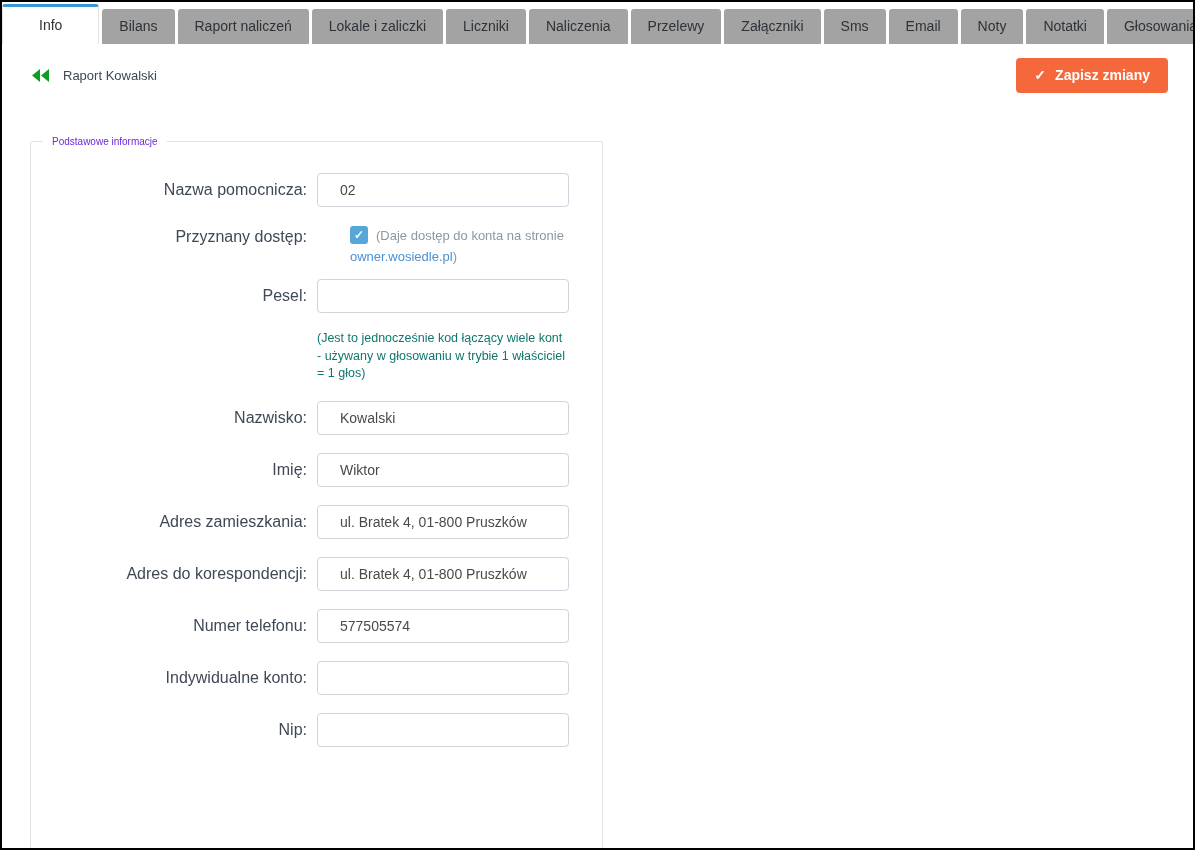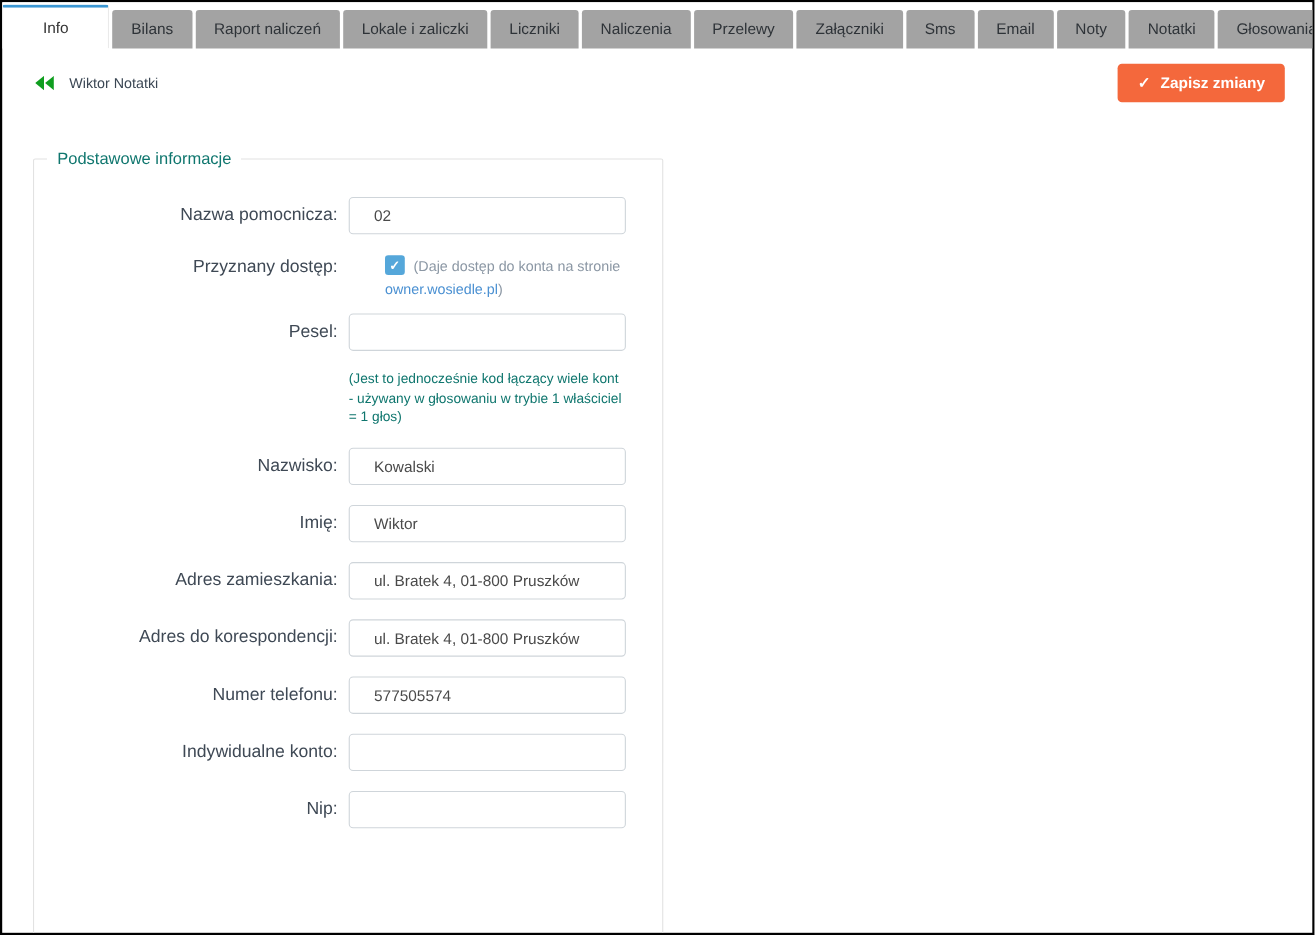--- a/index.html
+++ b/index.html
@@ -88,22 +88,22 @@
     margin: 30px 0 0 28px;
     width: 560px;
     border: 1px solid #e2e2e2;
     border-radius: 2px;
     padding: 26px 0 24px 0;
     min-height: 720px;
   }
   fieldset.basic-info legend {
     margin-left: 12px;
     padding: 0 9px;
-    font-size: 15px;
-    color: #0f766e;
+    font-size: 10px;
+    color: #6d28d9;
   }
 
   .form-row { display: flex; margin-bottom: 18px; }
   .form-row.checkbox-row { margin-bottom: 12px; gap: 33px; }
 
   .field-label {
     width: 286px;
     flex: 0 0 286px;
     text-align: right;
     padding-right: 10px;
@@ -179,21 +179,21 @@
       <div class="tab">Głosowania</div>
     </div>
 
   <div class="toolbar">
     <span class="back-button">
       <svg width="17" height="13" viewBox="0 0 17 13">
         <path d="M8 0 L8 13 L0 6.5 Z" fill="#0f9e1f"></path>
         <path d="M17 0 L17 13 L9 6.5 Z" fill="#0f9e1f"></path>
       </svg>
     </span>
-    <span class="person-name">Wiktor Notatki</span>
+    <span class="person-name">Raport Kowalski</span>
     <button class="save-btn">
       <span class="check-glyph">✓</span>
       <span>Zapisz zmiany</span>
     </button>
   </div>
 
   <fieldset class="basic-info">
     <legend>Podstawowe informacje</legend>
     <div id="form-rows">
         <div class="form-row">

